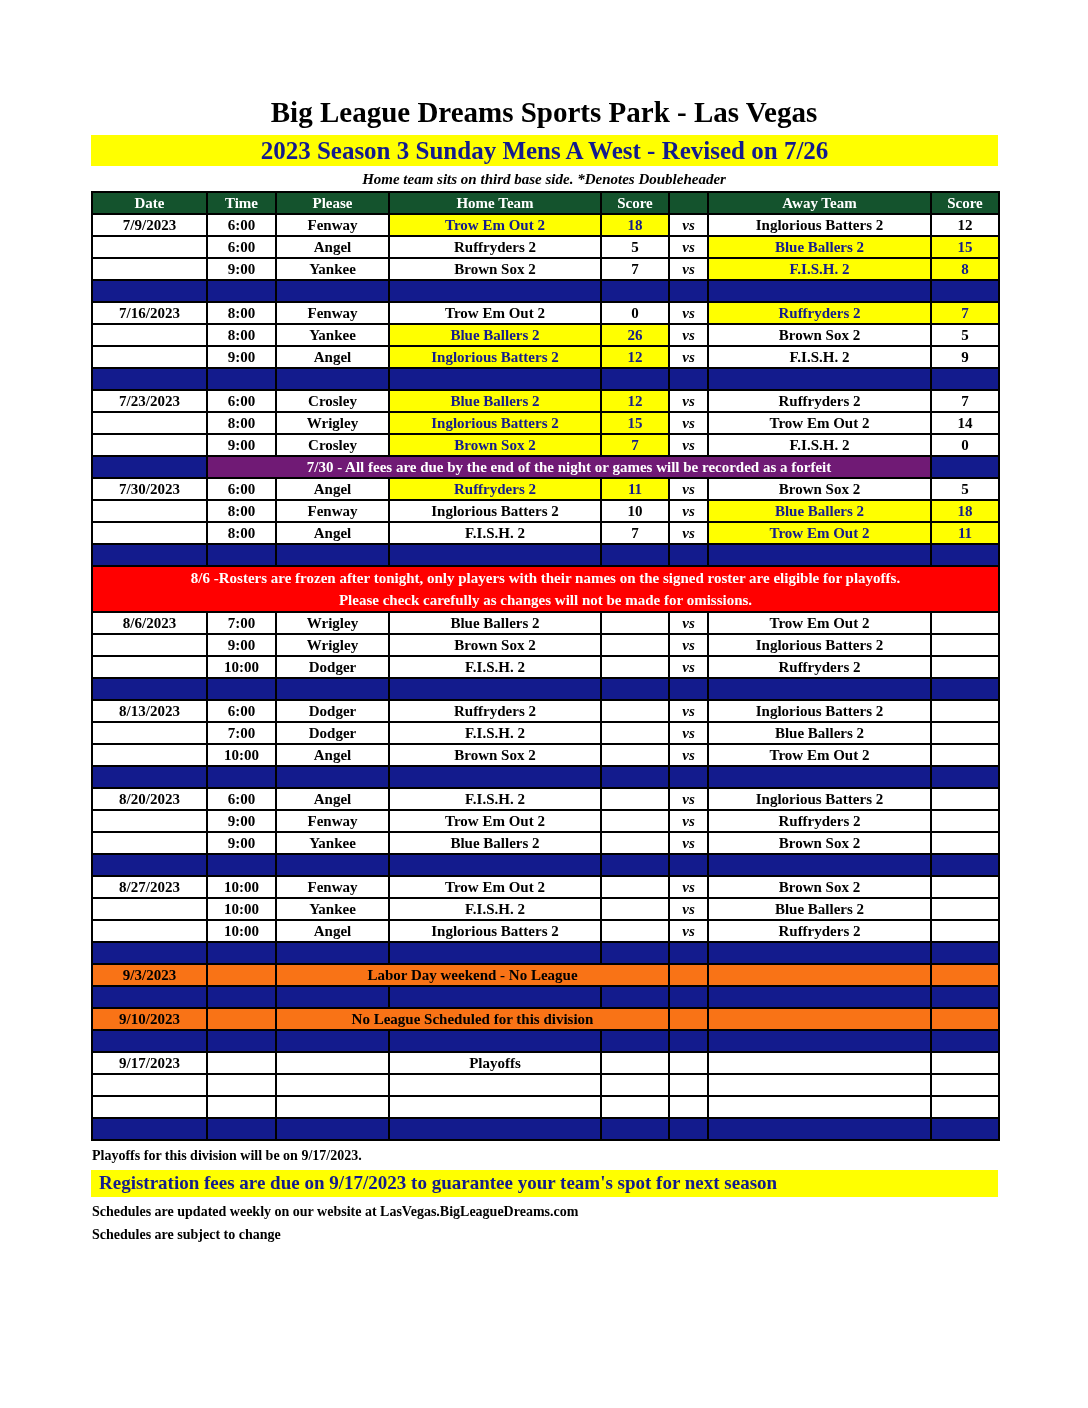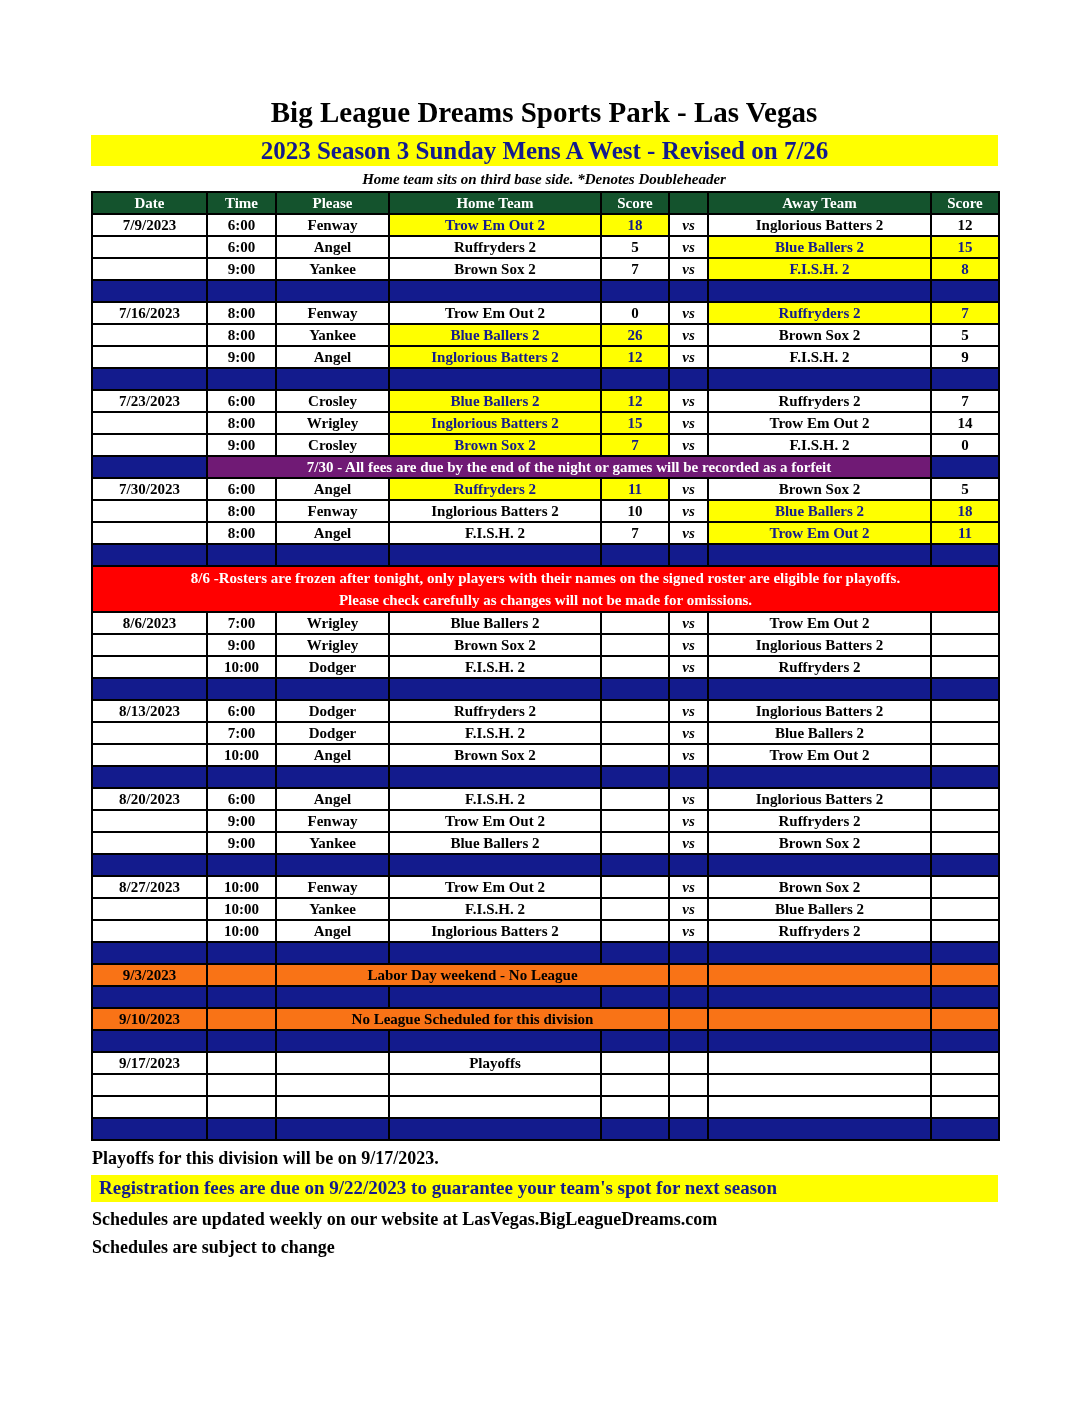--- a/index.html
+++ b/index.html
@@ -32,21 +32,21 @@
     line-height:20px;
   }
   th.hdr{background:#14532d;color:#ffffff;font-size:16px;}
   td.sepcell{background:#131b8d;}
   td.win{background:#ffff00;color:#131b8d;}
   td.vs{font-style:italic;font-size:13px;font-family:Liberation Serif, serif;}
   td.notice{background:#701a75;color:#ffffff;font-size:15px;}
   td.alert{background:#ff0000;color:#ffffff;height:44px;font-size:15px;margin-top:7px;}
   td.alert div{line-height:22px;height:22px;}
   td.gray{background:#f97316;}
-  .footer-line{margin:7px 0 0 92px;font-size:18px;color:#000;}
+  .footer-line{margin:7px 0 0 92px;font-size:14px;color:#000;}
   .footer-highlight{
     margin:6px 0 0 91px;width:907px;background:#ffff00;color:#131b8d;
     font-size:19px;padding:2px 0 3px 8px;box-sizing:border-box;
   }
 </style>
 </head>
 <body>
 
 <div class="sheet">
   <div class="doc-title">Big League Dreams Sports Park - Las Vegas</div>
@@ -469,16 +469,16 @@
           <td class="sepcell"></td>
           <td class="sepcell"></td>
           <td class="sepcell"></td>
           <td class="sepcell"></td>
           <td class="sepcell"></td>
         </tr>
       </tbody>
   </table>
 
   <div class="footer-line">Playoffs for this division will be on 9/17/2023.</div>
-  <div class="footer-highlight">Registration fees are due on 9/22/2023 to guarantee your team's spot for next season</div>
+  <div class="footer-highlight">Registration fees are due on 9/17/2023 to guarantee your team's spot for next season</div>
   <div class="footer-line">Schedules are updated weekly on our website at LasVegas.BigLeagueDreams.com</div>
   <div class="footer-line">Schedules are subject to change</div>
 </div>
 
 </body></html>

